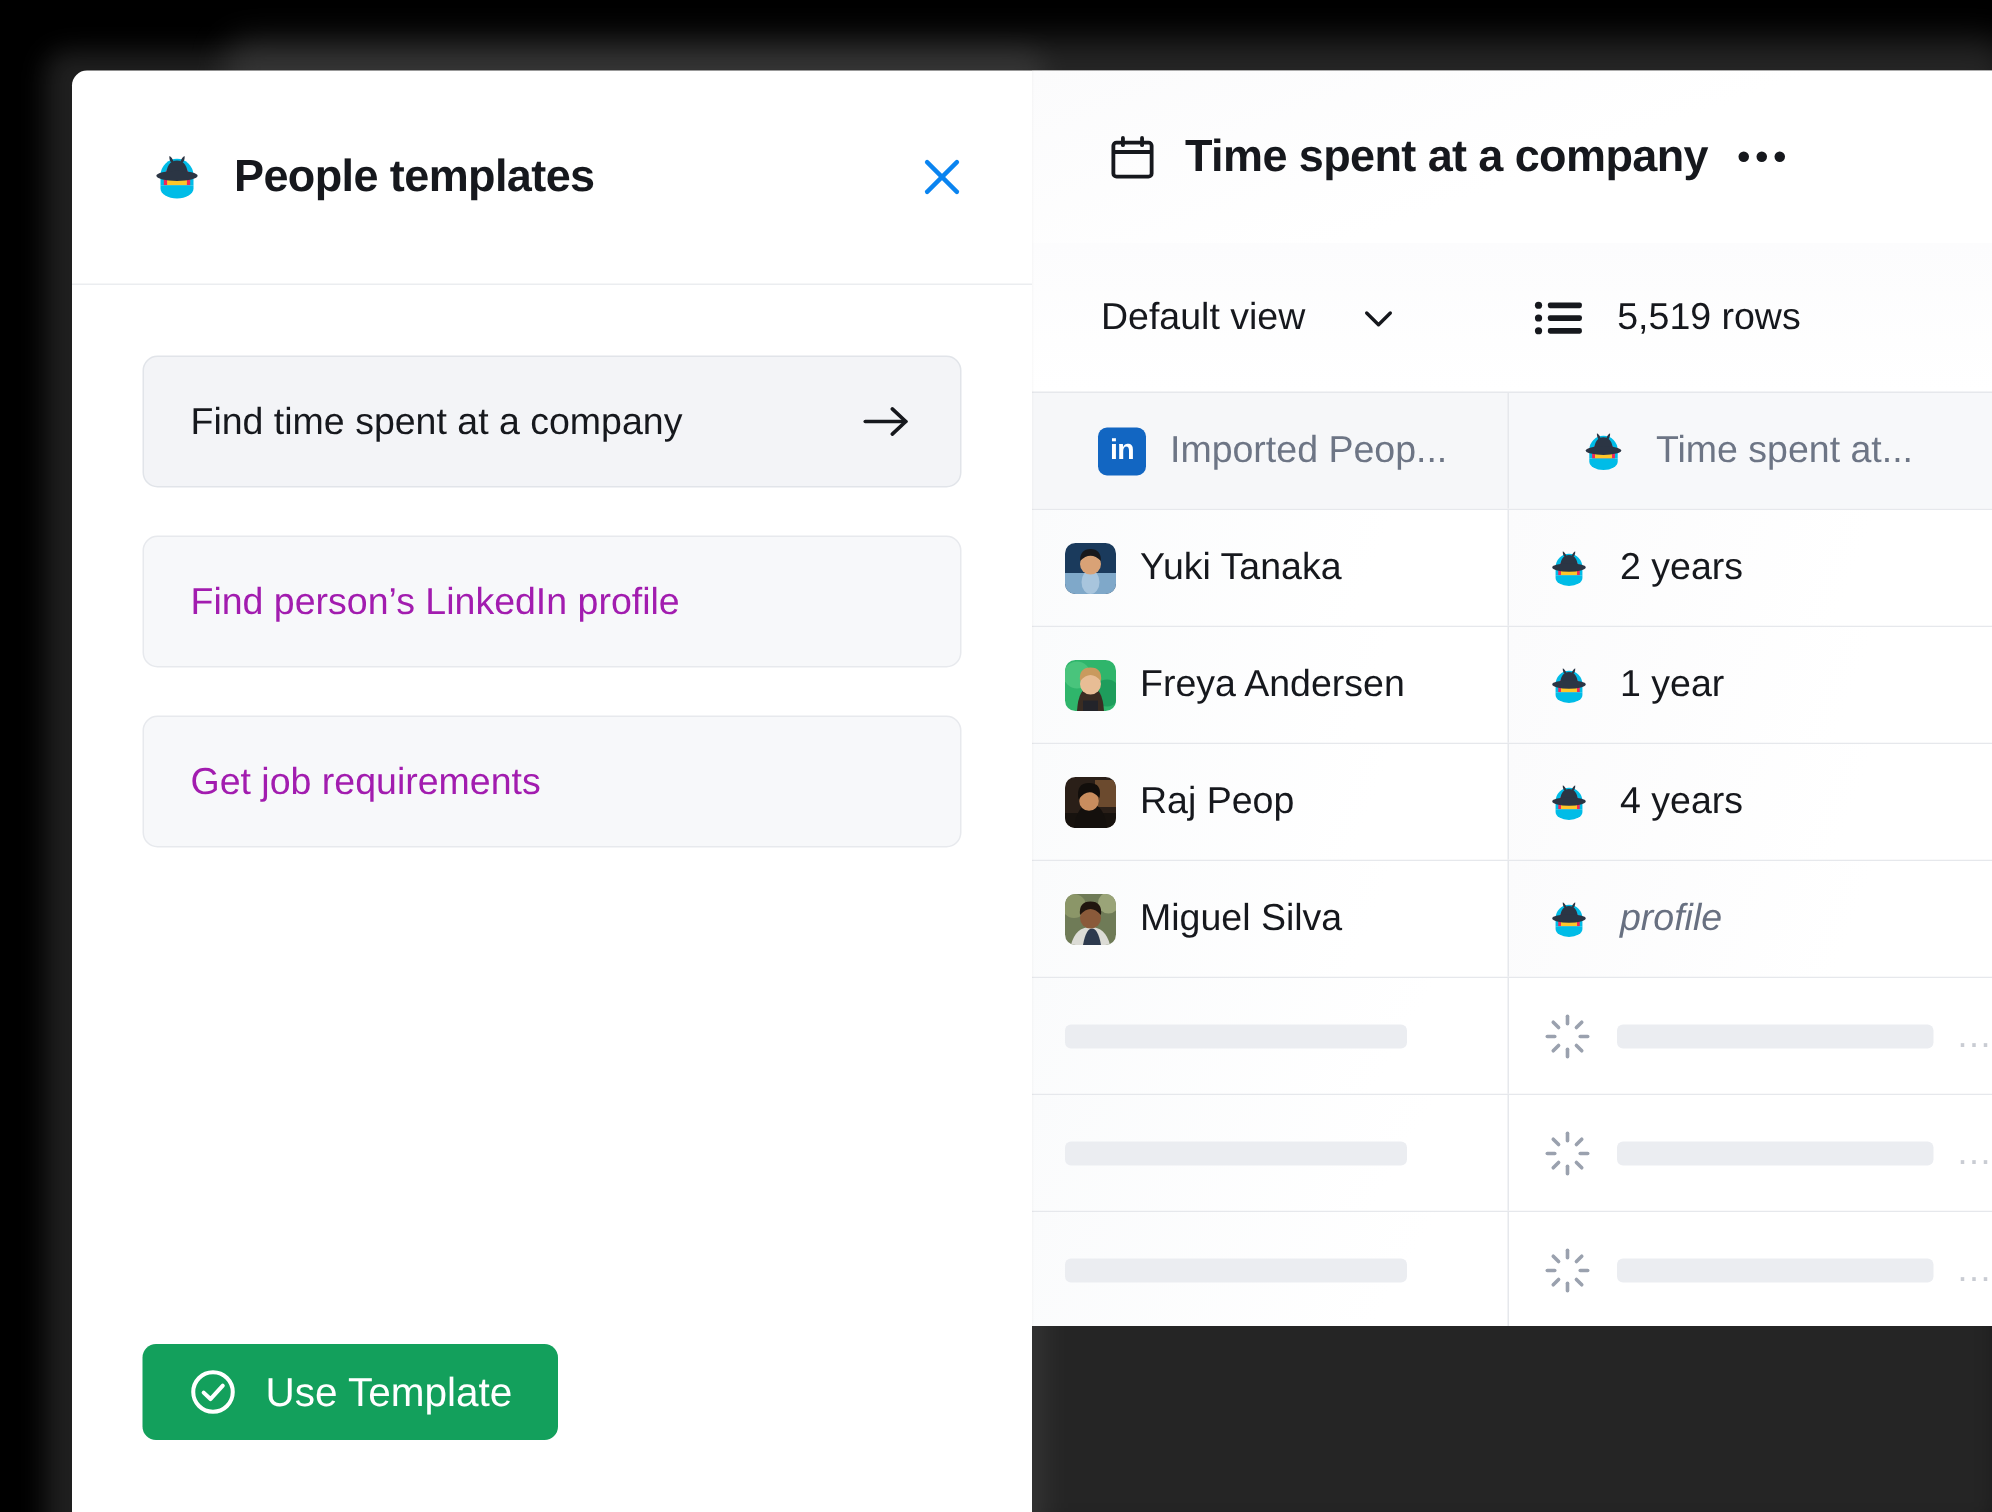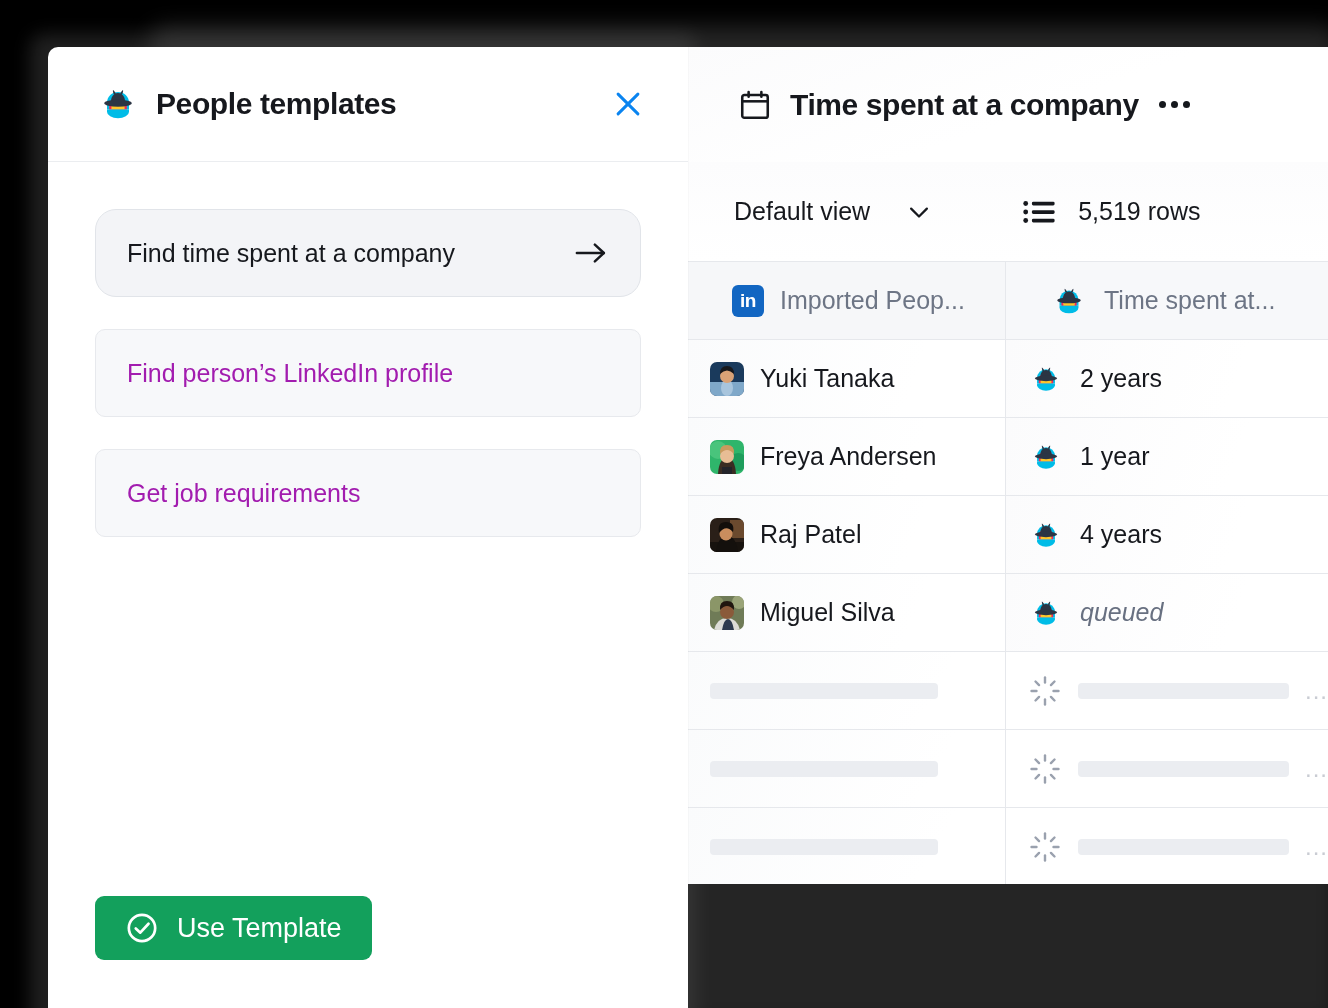--- a/index.html
+++ b/index.html
@@ -111,37 +111,37 @@
   
   .left-panel {
     position: absolute; left: 48px; top: 47px;
     width: 640px; height: 961px;
     background: #ffffff;
     border-top-left-radius: 10px;
     overflow: hidden;
     box-shadow: 0 0 0 1px rgba(0,0,0,.02);
   }
   .lp-header {
-    height: 115px; display: flex; align-items: center;
+    height: 143px; display: flex; align-items: center;
     padding: 0 40px 0 48px;
     border-bottom: 1px solid #ebedf0;
   }
   .lp-logo { width: 44px; height: 42px; flex: 0 0 auto; margin-right: 16px; }
   .lp-title { font-size: 30px; font-weight: 700; color: #16181d; letter-spacing: -.4px; }
   .close-btn {
     margin-left: auto; width: 40px; height: 40px; cursor: pointer;
     display:flex; align-items:center; justify-content:center;
   }
   .lp-body { padding: 47px 47px 0 47px; }
   .tmpl {
     height: 88px; border-radius: 10px; margin-bottom: 32px;
     display: flex; align-items: center; padding: 0 31px;
     border: 1px solid #e7e9ed; background: #f7f8fa; cursor: pointer;
   }
-  .tmpl.sel { background: #f3f4f7; border-color: #e1e4e9; border-radius: 21px; }
+  .tmpl.sel { background: #f3f4f7; border-color: #e1e4e9; }
   .tmpl-label { font-size: 25px; color: #a21caf; }
   .tmpl.sel .tmpl-label { color: #16181d; }
   .arrow { margin-left: auto; width: 36px; height: 24px; }
 
   .lp-footer { position: absolute; left: 0; bottom: 0; width: 100%; padding: 0 0 48px 47px; }
   .use-btn {
     display: inline-flex; align-items: center; gap: 18px;
     background: #17A05B; background:#11A05C; background:#119C58;
     background: #13A05C;
     border-radius: 9px; padding: 0 30px; height: 64px; cursor: pointer;
@@ -282,21 +282,21 @@
           <div class="avatar">
             <svg viewBox="0 0 34 34" width="34" height="34">
               <rect width="34" height="34" fill="#2a1f18"></rect>
               <rect x="20" y="2" width="14" height="18" fill="#6b4a2e"></rect>
               <rect x="0" y="24" width="34" height="10" fill="#17120e"></rect>
               <path d="M6 34 q2-16 11-16 q9 0 11 16z" fill="#14100d"></path>
               <circle cx="16" cy="16" r="6.5" fill="#C98D5E"></circle>
               <path d="M9 15 q7-9 14-1 q2-10 -7-10 q-9 0 -7 11z" fill="#120e0b"></path>
             </svg>
           </div>
-          <div class="cell-txt">Raj Patel</div>
+          <div class="cell-txt">Raj Peop</div>
         </div>
         <div class="tcell c2">
           <svg class="hat sm" viewBox="0 0 40 38">
             <path d="M10 24 h20 v-6 a10 10 0 0 0 -20 0 z" fill="#00BCE7"></path>
             <path d="M12 24 h16 v-4 a8 8 0 0 0 -16 0 z" fill="#F0275B"></path>
             <path d="M14 24 h12 v-2.5 a6 6 0 0 0 -12 0 z" fill="#FFC629"></path>
             <path d="M10 24 h20 v2 a10 6 0 0 1 -20 0 z" fill="#00BCE7"></path>
             <path d="M13.5 18 c0-5 2-9 6.5-9 s6.5 4 6.5 9 z" fill="#2B3544"></path>
             <path d="M18 9.6 c-.6-1.6-1.6-2.9-2.6-3.4 c-.2 1.6 .3 3 1.1 4.1 z" fill="#2B3544"></path>
             <path d="M22 9.6 c.6-1.6 1.6-2.9 2.6-3.4 c.2 1.6-.3 3-1.1 4.1 z" fill="#2B3544"></path>
@@ -325,21 +325,21 @@
           <svg class="hat sm" viewBox="0 0 40 38">
             <path d="M10 24 h20 v-6 a10 10 0 0 0 -20 0 z" fill="#00BCE7"></path>
             <path d="M12 24 h16 v-4 a8 8 0 0 0 -16 0 z" fill="#F0275B"></path>
             <path d="M14 24 h12 v-2.5 a6 6 0 0 0 -12 0 z" fill="#FFC629"></path>
             <path d="M10 24 h20 v2 a10 6 0 0 1 -20 0 z" fill="#00BCE7"></path>
             <path d="M13.5 18 c0-5 2-9 6.5-9 s6.5 4 6.5 9 z" fill="#2B3544"></path>
             <path d="M18 9.6 c-.6-1.6-1.6-2.9-2.6-3.4 c-.2 1.6 .3 3 1.1 4.1 z" fill="#2B3544"></path>
             <path d="M22 9.6 c.6-1.6 1.6-2.9 2.6-3.4 c.2 1.6-.3 3-1.1 4.1 z" fill="#2B3544"></path>
             <ellipse cx="20" cy="18.3" rx="12.5" ry="3.1" fill="#2B3544"></ellipse>
           </svg>
-          <div class="cell-txt queued">queued</div>
+          <div class="cell-txt queued">profile</div>
         </div>
       </div>
 
       <div class="trow skel">
         <div class="tcell c1">
           <div class="skel-bar w1"></div>
         </div>
         <div class="tcell c2">
           <svg class="spinner" viewBox="0 0 24 24">
             <g stroke="#9aa1ae" stroke-width="1.7" stroke-linecap="round">

